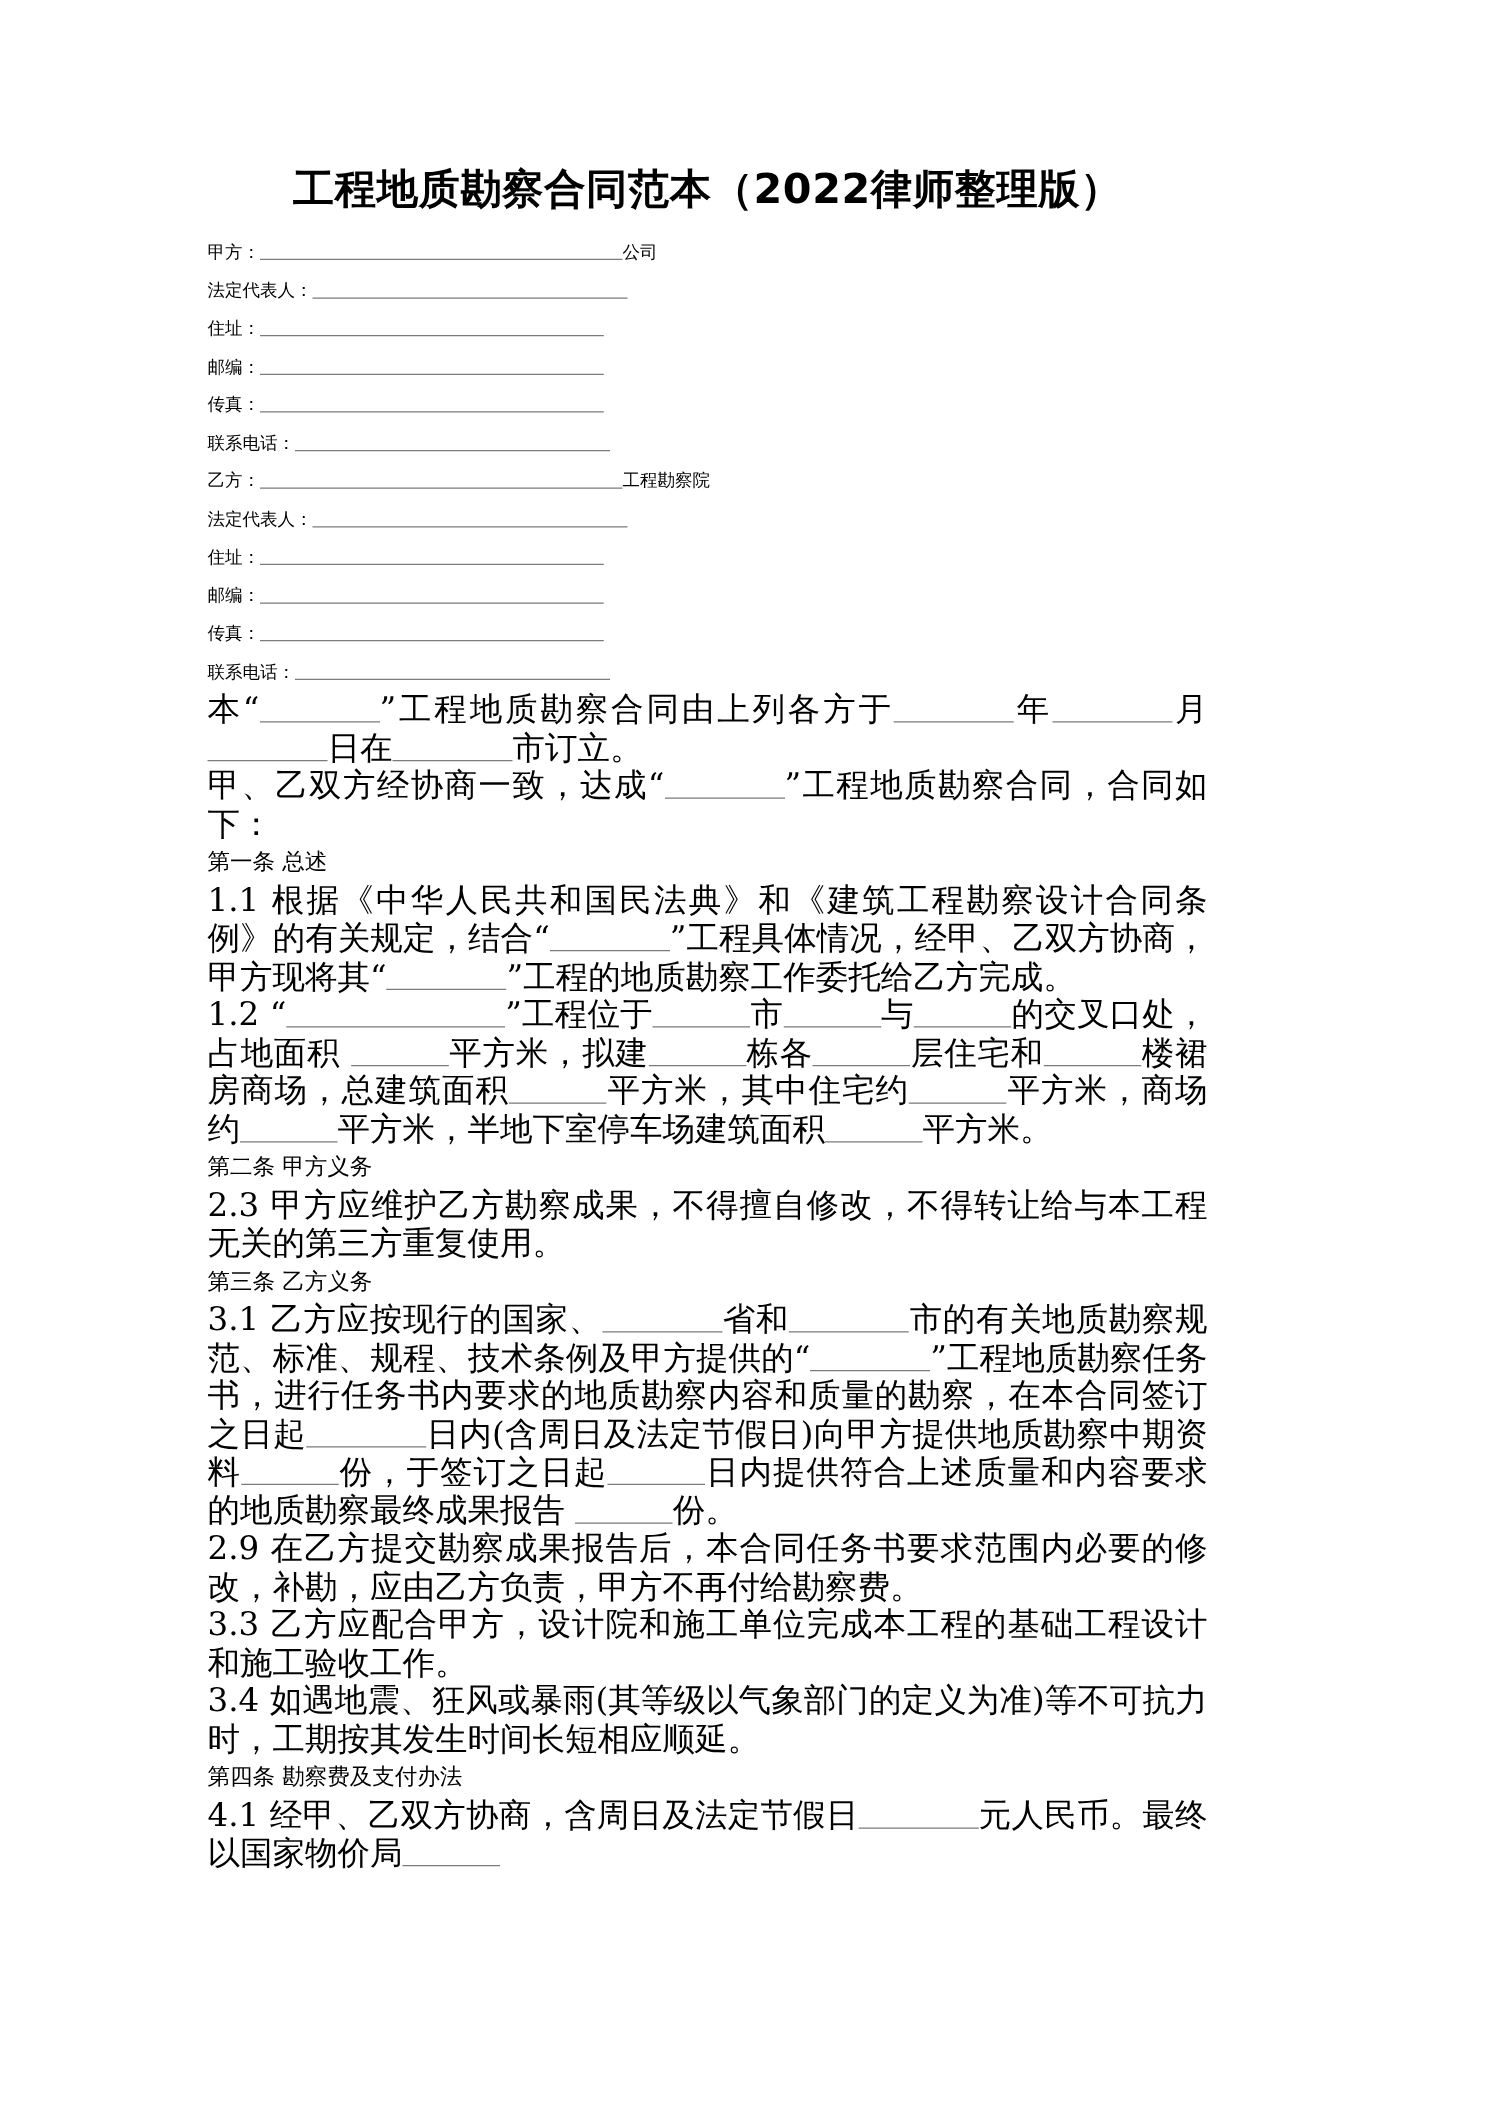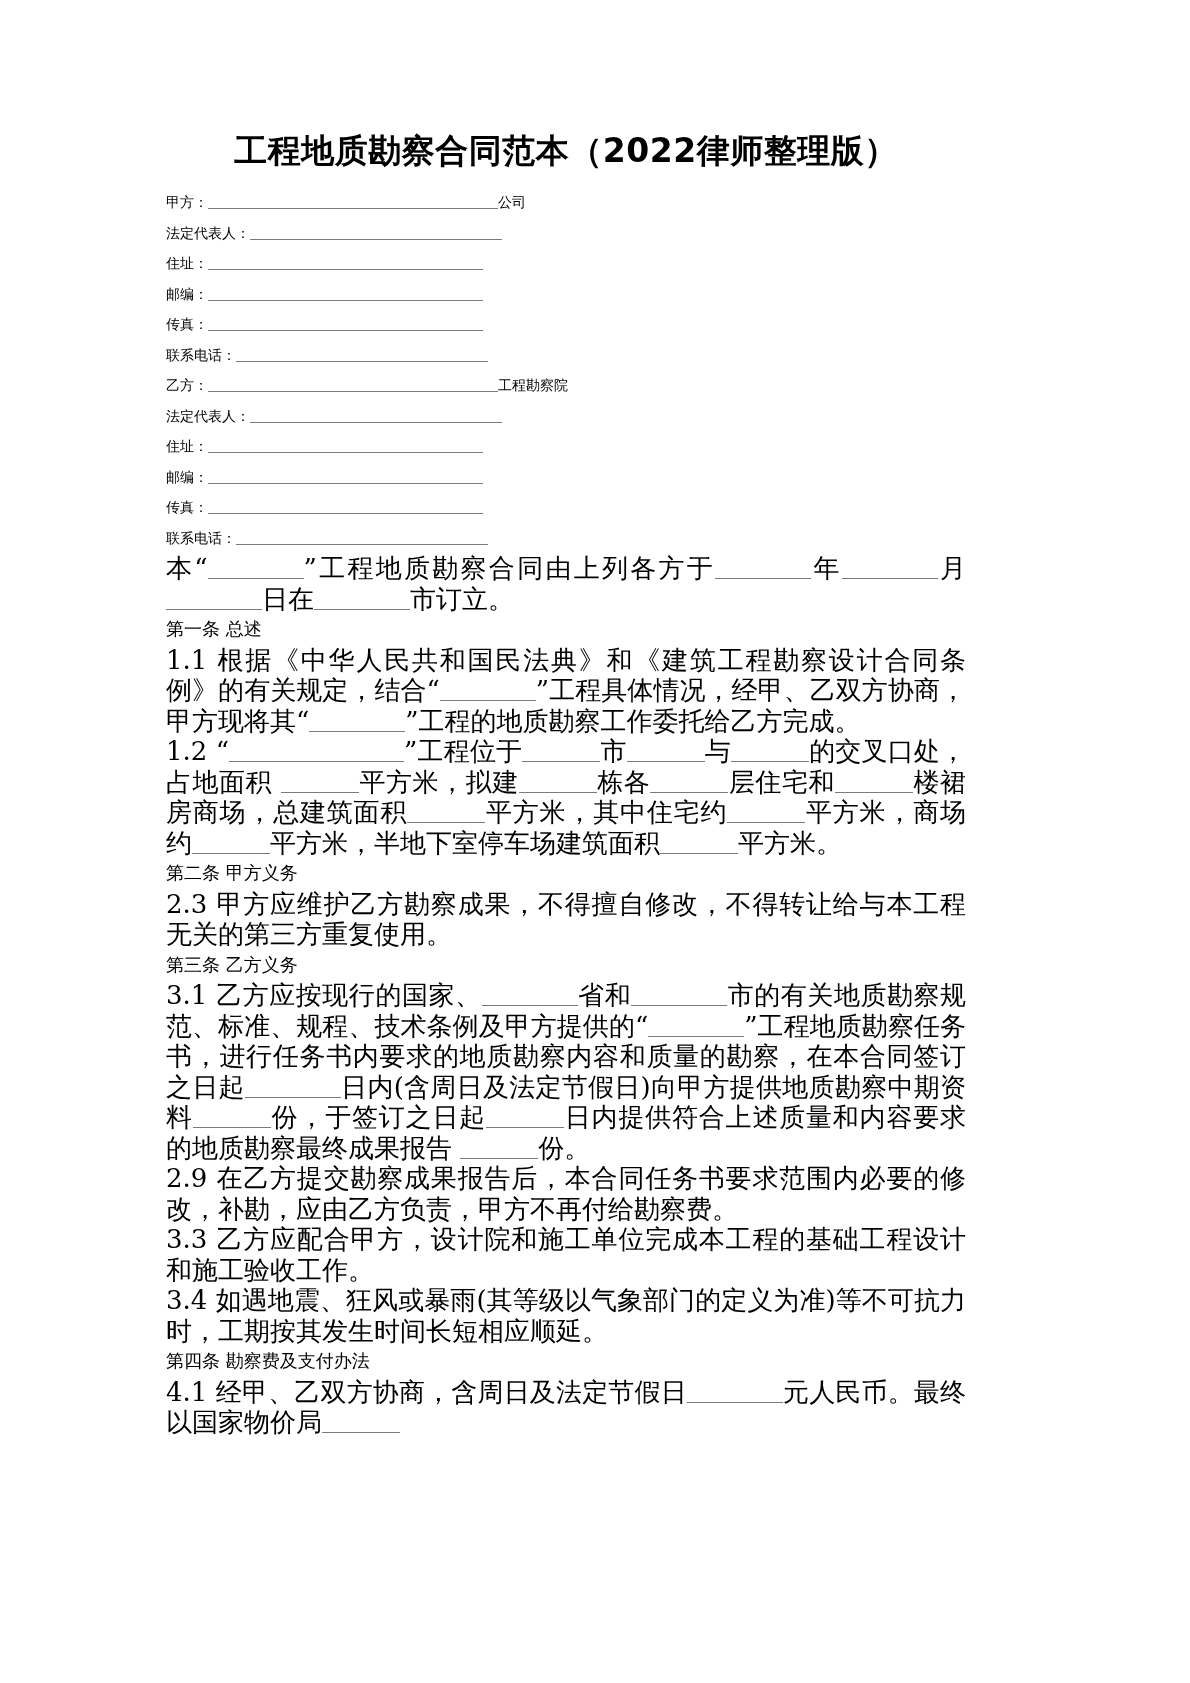--- a/index.html
+++ b/index.html
@@ -93,20 +93,21 @@
       <p class="field-line"><span>乙方：</span><span class="blank b-party"></span><span>工程勘察院</span></p>
       <p class="field-line"><span>法定代表人：</span><span class="blank b-field2"></span></p>
       <p class="field-line"><span>住址：</span><span class="blank b-field"></span></p>
       <p class="field-line"><span>邮编：</span><span class="blank b-field"></span></p>
       <p class="field-line"><span>传真：</span><span class="blank b-field"></span></p>
       <p class="field-line"><span>联系电话：</span><span class="blank b-field2"></span></p>
     </div>
 
     <p class="para"><span>本“</span><span class="blank b-m"></span><span>”工程地质勘察合同由上列各方于</span><span class="blank b-m"></span><span>年</span><span class="blank b-m"></span><span>月</span><span class="blank b-m"></span><span>日在</span><span class="blank b-m"></span><span>市订立。</span></p>
 
+    <p class="para"><span>甲、乙双方经协商一致，达成“</span><span class="blank b-m"></span><span>”工程地质勘察合同，合同如下：</span></p>
 
     <p class="heading">第一条 总述</p>
 
     <p class="para"><span>1.1</span> <span>根据《中华人民共和国民法典》和《建筑工程勘察设计合同条例》的有关规定，结合“</span><span class="blank b-m"></span><span>”工程具体情况，经甲、乙双方协商，甲方现将其“</span><span class="blank b-m"></span><span>”工程的地质勘察工作委托给乙方完成。</span></p>
 
     <p class="para"><span>1.2</span> <span>“</span><span class="blank b-xl"></span><span>”工程位于</span><span class="blank b-s"></span><span>市</span><span class="blank b-s"></span><span>与</span><span class="blank b-s"></span><span>的交叉口处，占地面积 </span><span class="blank b-s"></span><span>平方米，拟建</span><span class="blank b-s"></span><span>栋各</span><span class="blank b-s"></span><span>层住宅和</span><span class="blank b-s"></span><span>楼裙房商场，总建筑面积</span><span class="blank b-s"></span><span>平方米，其中住宅约</span><span class="blank b-s"></span><span>平方米，商场约</span><span class="blank b-s"></span><span>平方米，半地下室停车场建筑面积</span><span class="blank b-s"></span><span>平方米。</span></p>
 
     <p class="heading">第二条 甲方义务</p>
 
 

